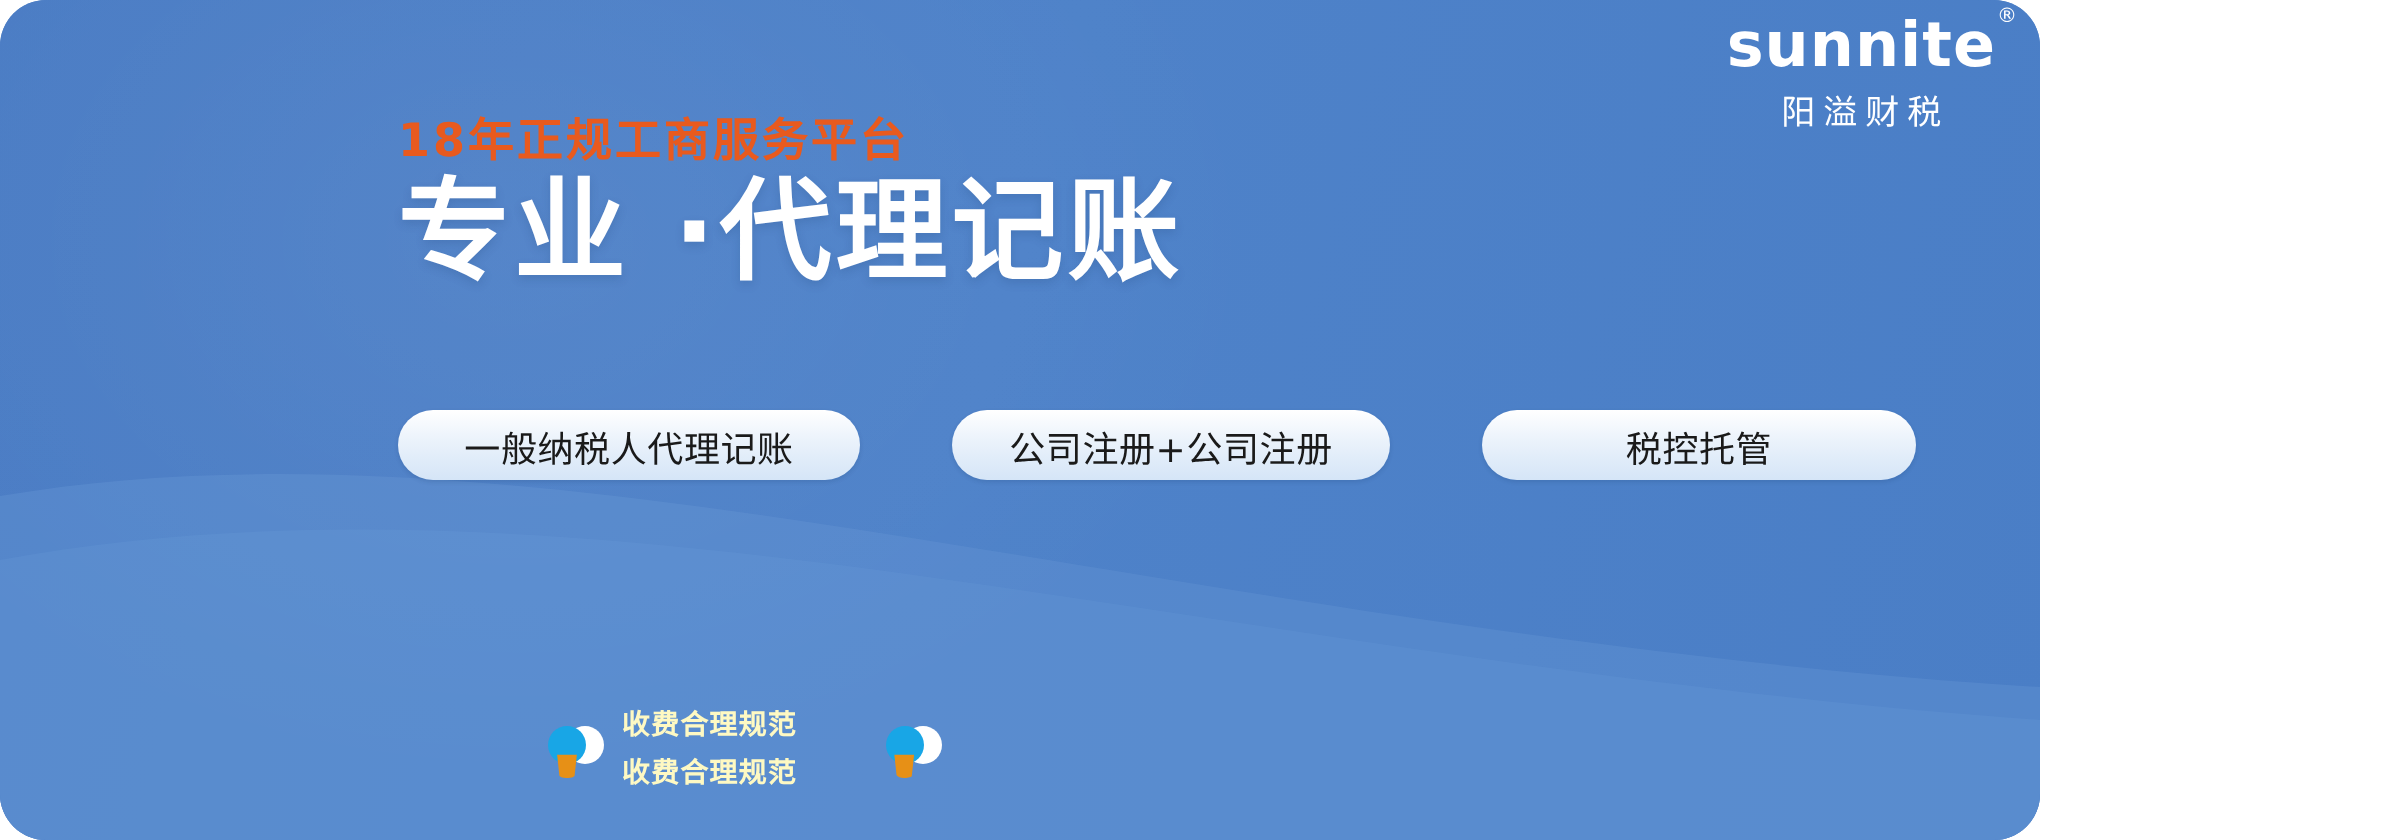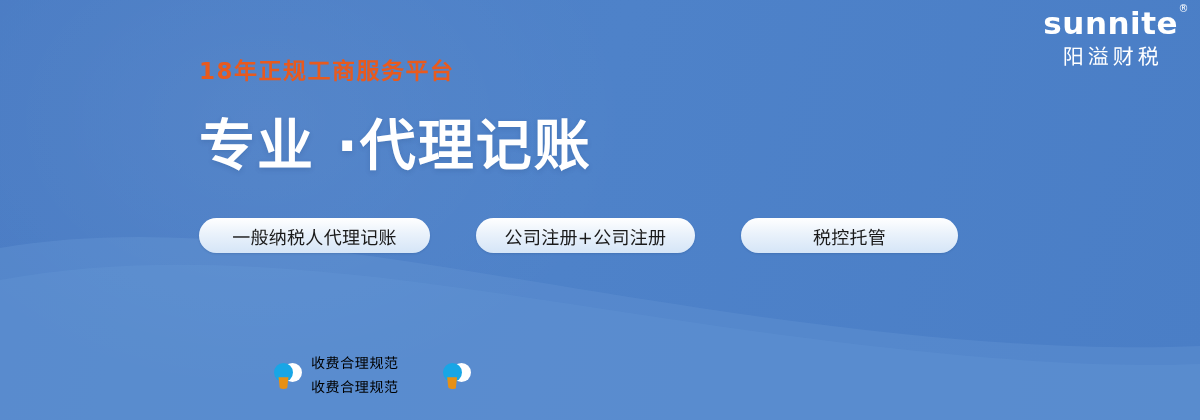--- a/index.html
+++ b/index.html
@@ -5,25 +5,26 @@
 <style>
   html, body {
     margin: 0;
     padding: 0;
     background: #ffffff;
   }
   * { box-sizing: border-box; }
 
   .banner {
     position: relative;
-    width: 1200px;
+    width: 1020px;
     height: 420px;
     overflow: hidden;
     background: #4d80c6;
     font-family: "Liberation Sans", "DejaVu Sans", sans-serif;
+    border-radius: 23px;
     -webkit-font-smoothing: antialiased;
   }
 
   
   .bg-base {
     position: absolute;
     inset: 0;
     background: linear-gradient(105deg, #4a7cc4 0%, #4e82c9 48%, #4a7ec6 100%);
   }
   .bg-wave {
@@ -67,61 +68,61 @@
     position: absolute;
     top: -4px;
     right: -11px;
     font-size: 10px;
     font-weight: 400;
     color: #ffffff;
     line-height: 1;
   }
   .logo-cn {
     margin-top: 9px;
-    font-size: 21px;
+    font-size: 17px;
     font-weight: 400;
     color: #ffffff;
     letter-spacing: 4px;
     padding-left: 4px;
-    font-family: Liberation Mono, monospace;
+    font-family: Liberation Sans, sans-serif;
   }
 
   
   .headline {
     position: absolute;
     left: 199px;
     top: 60px;
     width: 760px;
   }
   .tagline {
     font-size: 23px;
     font-weight: 700;
     color: #e85a1e;
     letter-spacing: 1.5px;
     line-height: 1;
     font-family: "DejaVu Sans", "Liberation Sans", sans-serif;
     white-space: nowrap;
   }
   .title {
-    margin-top: 33px;
+    margin-top: 4px;
     font-size: 56px;
     font-weight: 700;
     color: #ffffff;
     letter-spacing: 2px;
     line-height: 1.08;
     font-family: "DejaVu Sans", "Liberation Sans", sans-serif;
     white-space: nowrap;
     text-shadow: 0 2px 5px rgba(30,60,110,0.18);
   }
 
   
   .pill-grid {
     position: absolute;
     left: 199px;
-    top: 218px;
+    top: 205px;
     display: grid;
     grid-template-columns: 231px 219px 217px;
     grid-auto-rows: 35px;
     column-gap: 13px;
     row-gap: 13px;
     gap: 46px;
   }
   .pill {
     display: flex;
     align-items: center;
@@ -183,22 +184,22 @@
     height: 12px;
     background: #e79016;
     border-radius: 0 0 6px 6px;
     clip-path: polygon(12% 0, 88% 0, 78% 100%, 22% 100%);
   }
   .feature-text {
     line-height: 1.52;
   }
   .feature-line {
     font-size: 14px;
-    font-weight: 400;
-    color: #000000;
+    font-weight: 700;
+    color: #fef9c3;
     letter-spacing: 0.6px;
     white-space: nowrap;
     font-family: "DejaVu Sans", "Liberation Sans", sans-serif;
   }
 </style>
 </head>
 <body>
 
 <div class="banner">
 

